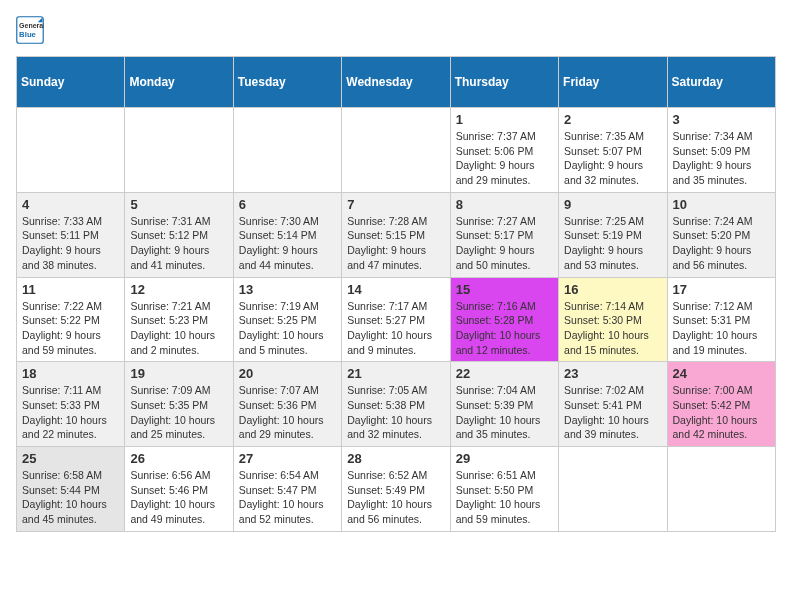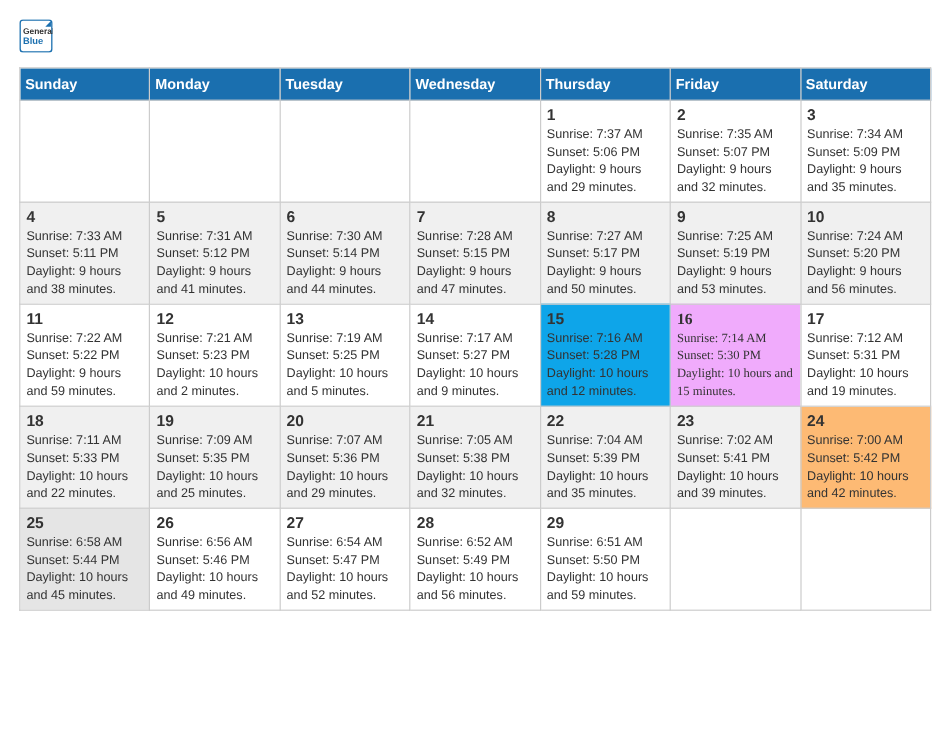--- a/index.html
+++ b/index.html
@@ -39,21 +39,21 @@
       color: #333;
     }
     .calendar {
       width: 100%;
       border-collapse: collapse;
       font-size: 11px;
     }
     .calendar th {
       background: #1a6faf;
       color: #fff;
-      padding: 6px 4px;
+      padding: 18px 4px;
       text-align: left;
       font-size: 12px;
       font-weight: bold;
       border: 1px solid #ccc;
     }
     .calendar td {
       border: 1px solid #ccc;
       padding: 4px 5px;
       vertical-align: top;
       width: calc(100%/7);
@@ -178,25 +178,25 @@
           <div class="day-info">Sunrise: 7:21 AM<br>Sunset: 5:23 PM<br>Daylight: 10 hours and 2 minutes.</div>
         </td>
         <td style="background: rgb(255, 255, 255);">
           <span class="day-number">13</span>
           <div class="day-info">Sunrise: 7:19 AM<br>Sunset: 5:25 PM<br>Daylight: 10 hours and 5 minutes.</div>
         </td>
         <td style="background: rgb(255, 255, 255);">
           <span class="day-number">14</span>
           <div class="day-info">Sunrise: 7:17 AM<br>Sunset: 5:27 PM<br>Daylight: 10 hours and 9 minutes.</div>
         </td>
-        <td style="background: #0ea5e9;">
+        <td style="background: #d946ef;">
           <span class="day-number">15</span>
           <div class="day-info">Sunrise: 7:16 AM<br>Sunset: 5:28 PM<br>Daylight: 10 hours and 12 minutes.</div>
         </td>
-        <td style="background: #f0abfc; font-family: Liberation Serif, serif;">
+        <td style="background: #fef9c3;">
           <span class="day-number">16</span>
           <div class="day-info">Sunrise: 7:14 AM<br>Sunset: 5:30 PM<br>Daylight: 10 hours and 15 minutes.</div>
         </td>
         <td style="background: rgb(255, 255, 255); margin-left: 41px;">
           <span class="day-number">17</span>
           <div class="day-info">Sunrise: 7:12 AM<br>Sunset: 5:31 PM<br>Daylight: 10 hours and 19 minutes.</div>
         </td>
       </tr>
       <tr class="row-even">
         <td style="background: rgb(240, 240, 240);">
@@ -216,21 +216,21 @@
           <div class="day-info">Sunrise: 7:05 AM<br>Sunset: 5:38 PM<br>Daylight: 10 hours and 32 minutes.</div>
         </td>
         <td style="background: rgb(240, 240, 240);">
           <span class="day-number">22</span>
           <div class="day-info">Sunrise: 7:04 AM<br>Sunset: 5:39 PM<br>Daylight: 10 hours and 35 minutes.</div>
         </td>
         <td style="background: rgb(240, 240, 240);">
           <span class="day-number">23</span>
           <div class="day-info">Sunrise: 7:02 AM<br>Sunset: 5:41 PM<br>Daylight: 10 hours and 39 minutes.</div>
         </td>
-        <td style="background: #fdba74;">
+        <td style="background: #f9a8d4;">
           <span class="day-number">24</span>
           <div class="day-info">Sunrise: 7:00 AM<br>Sunset: 5:42 PM<br>Daylight: 10 hours and 42 minutes.</div>
         </td>
       </tr>
       <tr class="row-odd">
         <td style="background: #e5e5e5; margin-left: 36px;">
           <span class="day-number">25</span>
           <div class="day-info">Sunrise: 6:58 AM<br>Sunset: 5:44 PM<br>Daylight: 10 hours and 45 minutes.</div>
         </td>
         <td style="background: rgb(255, 255, 255);">

